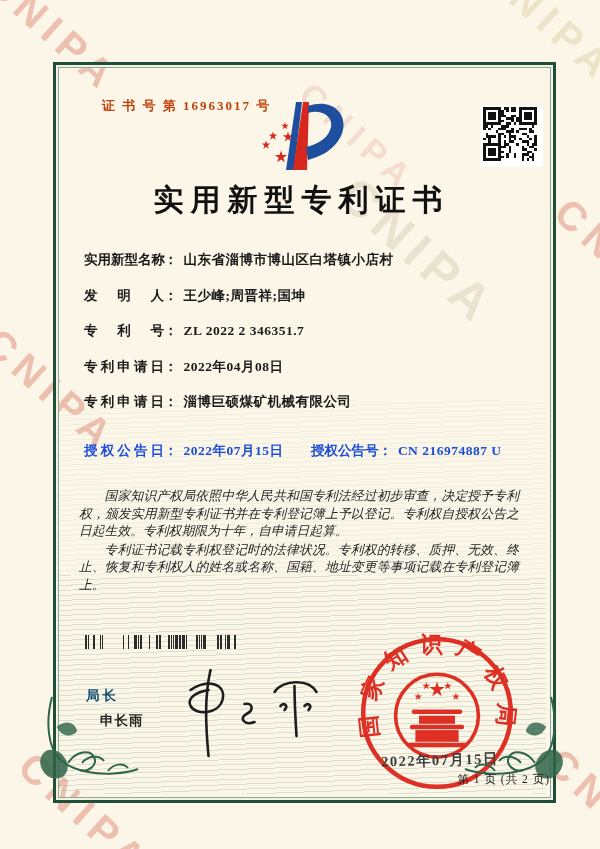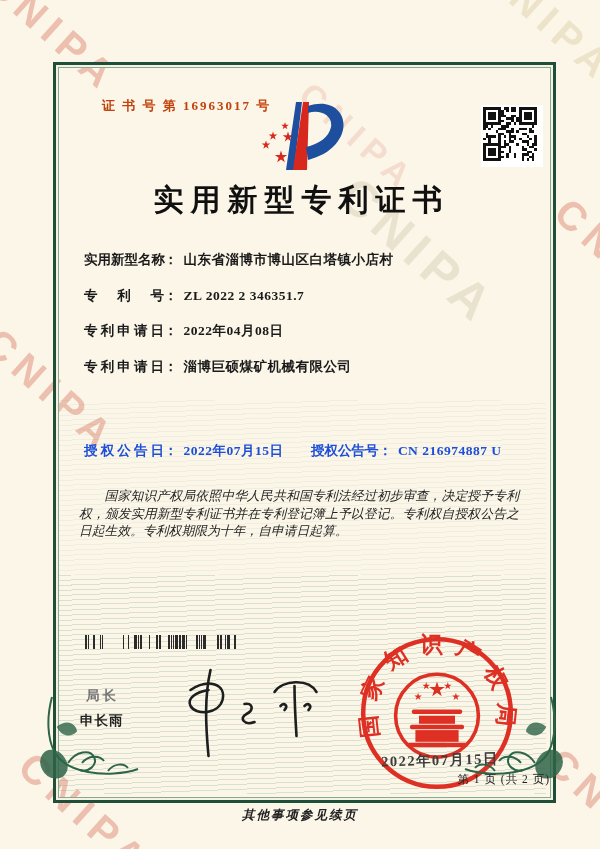--- a/index.html
+++ b/index.html
@@ -31,22 +31,22 @@
   .grant{position:absolute;left:84px;top:442px;font:600 13.5px "Liberation Serif",serif;
          color:#1d4ed8;white-space:nowrap;}
   .grant .right{margin-left:24px;}
   
   .paras{position:absolute;left:79px;top:488px;width:446px;font:500 12.8px "Liberation Serif",serif;
          font-style:italic;line-height:17.6px;text-align:justify;color:#232323;}
   .paras p{margin:0 6px 1px 0;text-indent:2em;}
   
   .barcode{position:absolute;left:85px;top:635px;width:154px;height:14px;}
   .signer-title{position:absolute;left:86px;top:687px;font:700 13.5px "Liberation Sans",sans-serif;
-                letter-spacing:3px;color:#737373;}
-  .signer-name{position:absolute;left:80px;top:712px;font:700 13.5px "Liberation Sans",sans-serif;
+                letter-spacing:3px;color:#0c4a6e;}
+  .signer-name{position:absolute;left:100px;top:712px;font:700 13.5px "Liberation Sans",sans-serif;
                letter-spacing:1px;color:#222;}
   .signature{position:absolute;left:172px;top:662px;width:165px;height:100px;}
   .seal{position:absolute;left:347px;top:623px;width:180px;height:180px;opacity:.94;}
   .seal-date{position:absolute;left:368px;top:751px;width:144px;text-align:center;
              font:600 14.5px "Liberation Serif",serif;letter-spacing:1.5px;color:#3c3c3c;
              transform:rotate(-1.5deg);}
   .page-ind{position:absolute;left:53px;top:772px;width:497px;text-align:right;
             font:500 11.5px "Liberation Serif",serif;color:#222;letter-spacing:1px;}
   .footer-note{position:absolute;left:0;top:807px;width:600px;text-align:center;
                font:600 12.5px "Liberation Serif",serif;font-style:italic;letter-spacing:2px;color:#222;}
@@ -220,37 +220,41 @@
       </svg>
   </div>
 
   <div class="title">实用新型专利证书</div>
 
   <div class="fields">
     <div class="frow">
       <span class="flabel">实用新型名称</span><span class="fcolon">：</span><span class="fvalue">山东省淄博市博山区白塔镇小店村</span>
     </div>
     <div class="frow">
+      <span class="flabel">发明人</span><span class="fcolon">：</span><span class="fvalue">王少峰;周晋祥;国坤</span>
+    </div>
+    <div class="frow">
       <span class="flabel">专利号</span><span class="fcolon">：</span><span class="fvalue">ZL 2022 2 346351.7</span>
     </div>
     <div class="frow">
       <span class="flabel">专利申请日</span><span class="fcolon">：</span><span class="fvalue">2022年04月08日</span>
     </div>
     <div class="frow">
       <span class="flabel">专利申请日</span><span class="fcolon">：</span><span class="fvalue">淄博巨硕煤矿机械有限公司</span>
     </div>
   </div>
 
   <div class="grant">
     <span><span class="flabel">授权公告日</span><span class="fcolon">：</span><span class="fvalue">2022年07月15日</span></span>
     <span class="right"><span>授权公告号</span><span class="fcolon">：</span><span class="fvalue">CN 216974887 U</span></span>
   </div>
 
   <div class="paras">
     <p>国家知识产权局依照中华人民共和国专利法经过初步审查，决定授予专利权，颁发实用新型专利证书并在专利登记簿上予以登记。专利权自授权公告之日起生效。专利权期限为十年，自申请日起算。</p>
+    <p>专利证书记载专利权登记时的法律状况。专利权的转移、质押、无效、终止、恢复和专利权人的姓名或名称、国籍、地址变更等事项记载在专利登记簿上。</p>
   </div>
 
   <div class="barcode">
     <svg id="barcode-svg" viewBox="0 0 154 14" width="154" height="14" fill="#2b2b2b" shape-rendering="crispEdges">
         <rect x="0" y="0" width="2" height="14"></rect>
         <rect x="3" y="0" width="1" height="14"></rect>
         <rect x="8" y="0" width="2" height="14"></rect>
         <rect x="15" y="0" width="1" height="14"></rect>
         <rect x="17" y="0" width="1" height="14"></rect>
         <rect x="38" y="0" width="1" height="14"></rect>
@@ -336,15 +340,14 @@
       <path d="M14,4 C8,26 10,46 16,58 C22,70 34,76 50,79 C66,82 86,81 100,76"></path>
       <path d="M16,58 C6,56 0,66 5,76 C10,86 24,88 28,78 C31,70 24,60 16,58 Z" fill="#2e6448" opacity=".85"></path>
       <path d="M30,70 C38,58 52,56 56,64 C60,72 50,80 42,77"></path>
       <path d="M20,34 C28,28 36,30 38,38 C32,44 24,42 20,34 Z" fill="#2e6448" opacity=".8"></path>
       <path d="M44,70 C50,62 62,62 66,68"></path>
       <path d="M70,78 C76,70 86,70 90,75"></path>
     </svg>
   </div>
 
   <div class="page-ind">第 1 页 (共 2 页)</div>
-  <div class="footer-note">其他事项参见续页</div>
 
 </div>
 
 </body></html>

